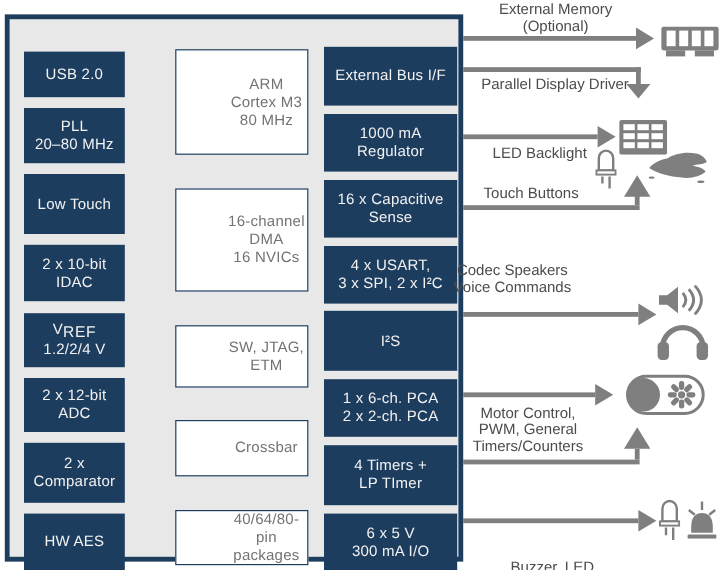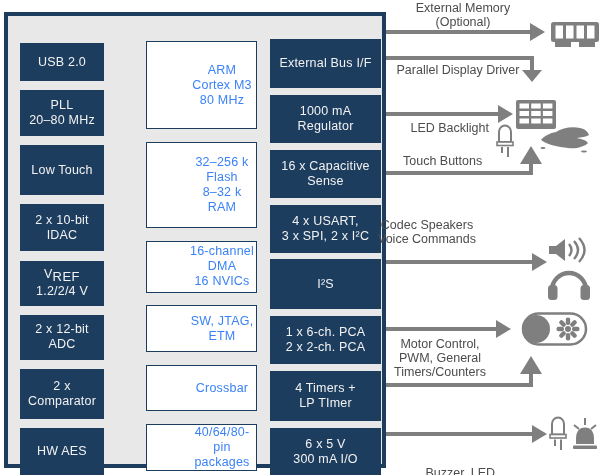--- a/index.html
+++ b/index.html
@@ -15,21 +15,21 @@
   }
   .col { position:absolute; display:flex; flex-direction:column; justify-content:space-between; }
   #col1 { left:12px;  top:27px; width:84px; height:433px; }
   #col2 { left:138px; top:25px; width:111px; height:430px; }
   #col3 { left:262px; top:23px; width:111px; height:437px; }
   .blk {
     display:flex; align-items:center; justify-content:center; text-align:center;
     font-size:12.5px; line-height:15px; letter-spacing:0.2px; white-space:pre-line;
   }
   .blk.dark  { background:#1d3d5f; color:#f2f2f2; }
-  .blk.light { background:#ffffff; color:#3b82f6; border:1.5px solid #1d3d5f;padding-left:41px; }
+  .blk.light { background:#ffffff; color:#737373; border:1.5px solid #1d3d5f;padding-left:41px; }
   #col1 .blk:nth-child(1){height:38px} #col1 .blk:nth-child(2){height:46px}
   #col1 .blk:nth-child(3){height:50px} #col1 .blk:nth-child(4){height:47px}
   #col1 .blk:nth-child(5){height:45px} #col1 .blk:nth-child(6){height:45px}
   #col1 .blk:nth-child(7){height:50px} #col1 .blk:nth-child(8){height:48px}
   #col2 .blk:nth-child(1){height:88px} #col2 .blk:nth-child(2){height:86px}
   #col2 .blk:nth-child(3){height:52px} #col2 .blk:nth-child(4){height:47px}
   #col2 .blk:nth-child(5){height:46px} #col2 .blk:nth-child(6){height:47px}
   #col3 .blk{height:48px}
   #col3 .blk:nth-child(1){height:49px} #col3 .blk:nth-child(5){height:50px}
   #col3 .blk:nth-child(7){height:50px}
@@ -71,23 +71,20 @@
       </div>
       <div class="blk dark">2 x 12-bit
 ADC</div>
       <div class="blk dark">2 x Comparator</div>
       <div class="blk dark">HW AES</div>
     </div>
     <div class="col" id="col2">
       <div class="blk light">ARM
 Cortex M3
 80 MHz</div>
-      <div class="blk light">32–256 k
-Flash
-8–32 k RAM</div>
       <div class="blk light">16-channel DMA
 16 NVICs</div>
       <div class="blk light">SW, JTAG, ETM</div>
       <div class="blk light">Crossbar</div>
       <div class="blk light">40/64/80-pin
 packages</div>
     </div>
     <div class="col" id="col3">
       <div class="blk dark">External Bus I/F</div>
       <div class="blk dark">1000 mA
@@ -116,21 +113,21 @@
     <rect x="15" y="3.5" width="7.5" height="13" fill="#fff"></rect>
     <rect x="25.5" y="3.5" width="7.5" height="13" fill="#fff"></rect>
     <rect x="36" y="3.5" width="7.5" height="13" fill="#fff"></rect>
     <rect x="4" y="20" width="16" height="5" fill="#7f7f7f"></rect>
     <rect x="28" y="20" width="16" height="5" fill="#7f7f7f"></rect>
   </svg>
 
   <div class="hline" style="left:386px; top:56px; width:148px;"></div>
   <div class="vline" style="left:530px; top:56px; height:14px;"></div>
   <div class="tri-d" style="left:522px; top:70px;"></div>
-  <div class="lbl" style="left:392px; top:63px; width:132px; text-align:center;">Parallel Display Driver</div>
+  <div class="lbl" style="left:392px; top:63px; width:132px; text-align:right;">Parallel Display Driver</div>
 
   <div class="hline" style="left:386px; top:112px; width:112px;"></div>
   <div class="tri-r" style="left:498px; top:105px;"></div>
   <div class="lbl" style="left:399px; top:121px; width:90px; text-align:right;">LED Backlight</div>
   <svg class="icon" style="left:516px; top:100px;" width="40" height="29" viewBox="0 0 40 29">
     <rect x="0" y="0" width="40" height="29" rx="2" fill="#7f7f7f"></rect>
     <rect x="3.5" y="3.5" width="9.5" height="5" fill="#fff"></rect>
       <rect x="15.2" y="3.5" width="9.5" height="5" fill="#fff"></rect>
       <rect x="26.9" y="3.5" width="9.5" height="5" fill="#fff"></rect>
     <rect x="3.5" y="11" width="9.5" height="5" fill="#fff"></rect>

